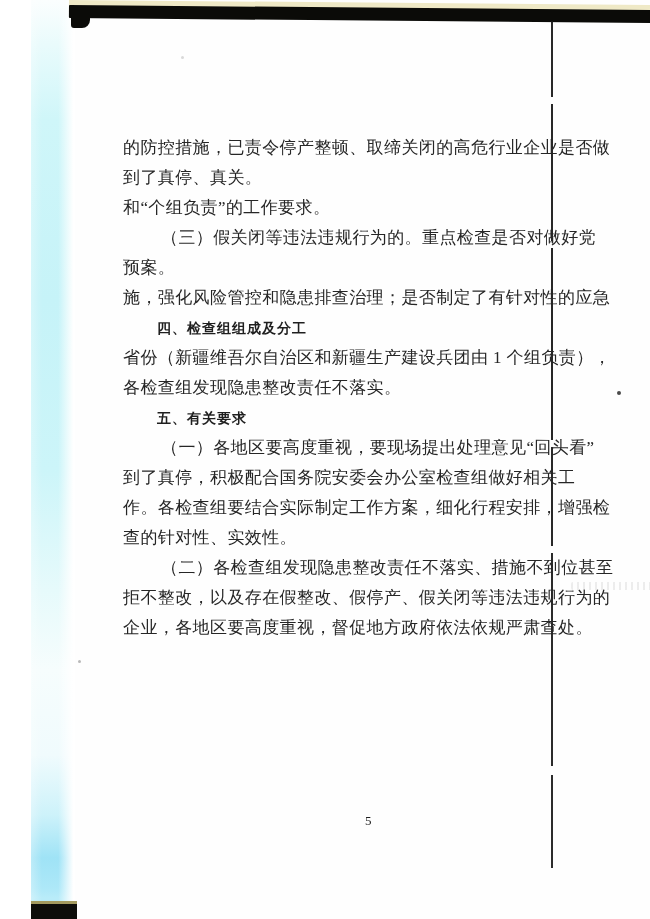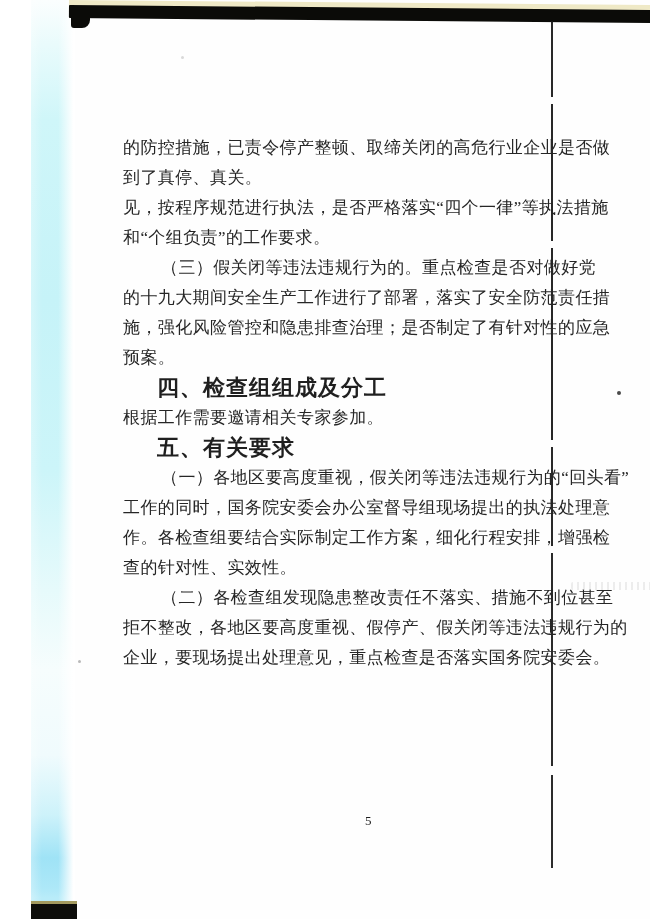--- a/index.html
+++ b/index.html
@@ -67,21 +67,21 @@
   }
   .line{
     height:30px;line-height:30px;
     font-size:17px;letter-spacing:0.4px;
     white-space:nowrap;
   }
   .line.indent{padding-left:38px;}
   .line.heading{
     padding-left:34px;
     font-family:"Liberation Sans","DejaVu Sans",sans-serif;
-    font-weight:700;font-size:22px;letter-spacing:1px;color:#1f1f1f;
+    font-weight:700;font-size:14px;letter-spacing:1px;color:#1f1f1f;
   }
   .page-number{
     position:absolute;left:334px;top:813px;
     font-size:13px;color:#1d1d1d;letter-spacing:0;
   }
   
   .speck{position:absolute;border-radius:50%;}
   .speck-a{left:586px;top:391px;width:4px;height:4px;background:#4a4a4a;}
   .speck-b{left:47px;top:660px;width:3px;height:3px;background:#b9b9b9;}
   .speck-c{left:150px;top:56px;width:3px;height:3px;background:#d9d9d9;}
@@ -103,36 +103,35 @@
   <div class="top-bar-blob"></div>
   <div class="right-tick"></div>
 
   <div class="crease-line"></div>
 
   <div class="bottom-left-bar"></div>
 
   <div class="text-block" id="text-block">
       <div class="line body">的防控措施，已责令停产整顿、取缔关闭的高危行业企业是否做</div>
       <div class="line body">到了真停、真关。</div>
-      <div class="line body">见，按程序规范进行执法，是否严格落实“四个一律”等执法措施</div>
       <div class="line body">和“个组负责”的工作要求。</div>
       <div class="line body indent">（三）假关闭等违法违规行为的。重点检查是否对做好党</div>
-      <div class="line body">的十九大期间安全生产工作进行了部署，落实了安全防范责任措</div>
+      <div class="line body">预案。</div>
       <div class="line body">施，强化风险管控和隐患排查治理；是否制定了有针对性的应急</div>
-      <div class="line body">预案。</div>
       <div class="line heading">四、检查组组成及分工</div>
-      <div class="line body">根据工作需要邀请相关专家参加。</div>
+      <div class="line body">省份（新疆维吾尔自治区和新疆生产建设兵团由 1 个组负责），</div>
+      <div class="line body">各检查组发现隐患整改责任不落实。</div>
       <div class="line heading">五、有关要求</div>
-      <div class="line body indent">（一）各地区要高度重视，假关闭等违法违规行为的“回头看”</div>
-      <div class="line body">工作的同时，国务院安委会办公室督导组现场提出的执法处理意</div>
+      <div class="line body indent">（一）各地区要高度重视，要现场提出处理意见“回头看”</div>
+      <div class="line body">到了真停，积极配合国务院安委会办公室检查组做好相关工</div>
       <div class="line body">作。各检查组要结合实际制定工作方案，细化行程安排，增强检</div>
       <div class="line body">查的针对性、实效性。</div>
       <div class="line body indent">（二）各检查组发现隐患整改责任不落实、措施不到位甚至</div>
-      <div class="line body">拒不整改，各地区要高度重视、假停产、假关闭等违法违规行为的</div>
-      <div class="line body">企业，要现场提出处理意见，重点检查是否落实国务院安委会。</div>
+      <div class="line body">拒不整改，以及存在假整改、假停产、假关闭等违法违规行为的</div>
+      <div class="line body">企业，各地区要高度重视，督促地方政府依法依规严肃查处。</div>
     </div>
 
   <div class="page-number">5</div>
 
   <div class="speck speck-a"></div>
   <div class="speck speck-b"></div>
   <div class="speck speck-c"></div>
   <div class="smudge"></div>
 
 </div>

